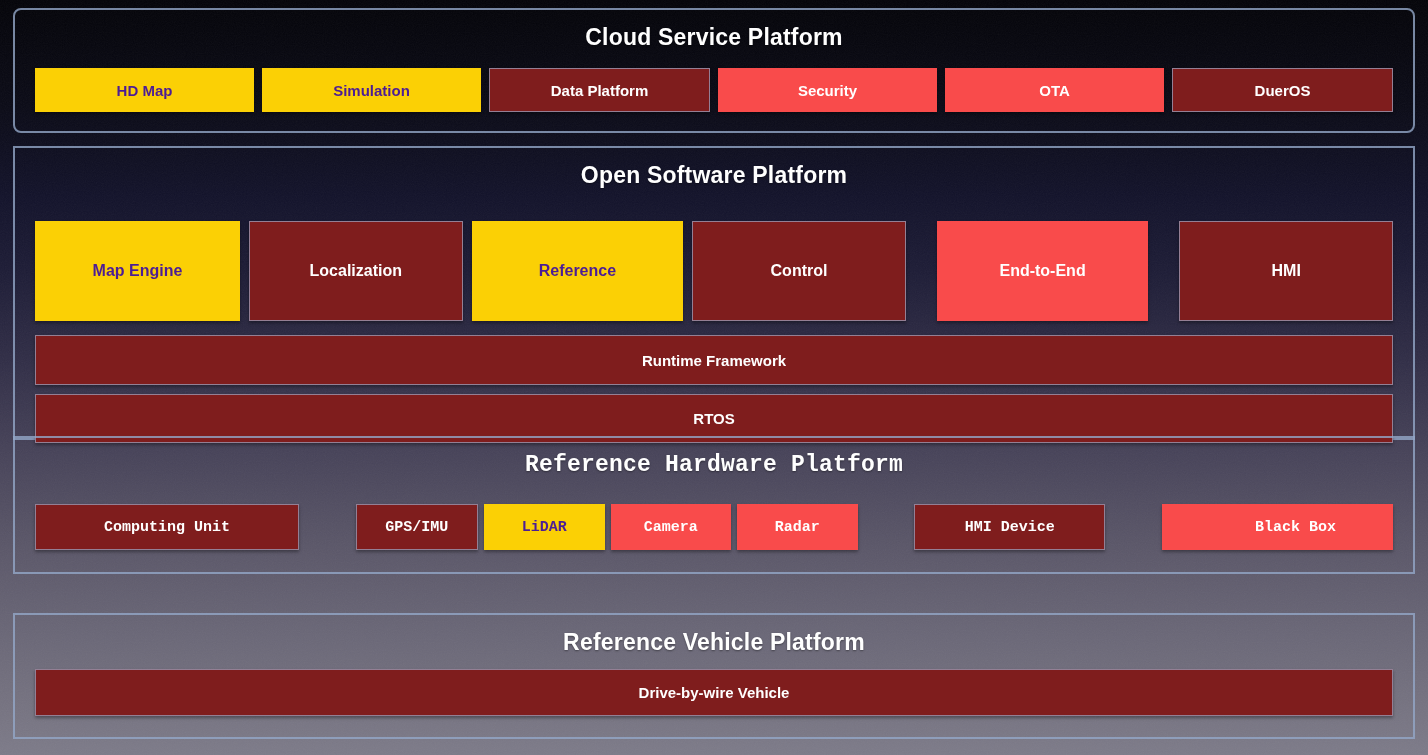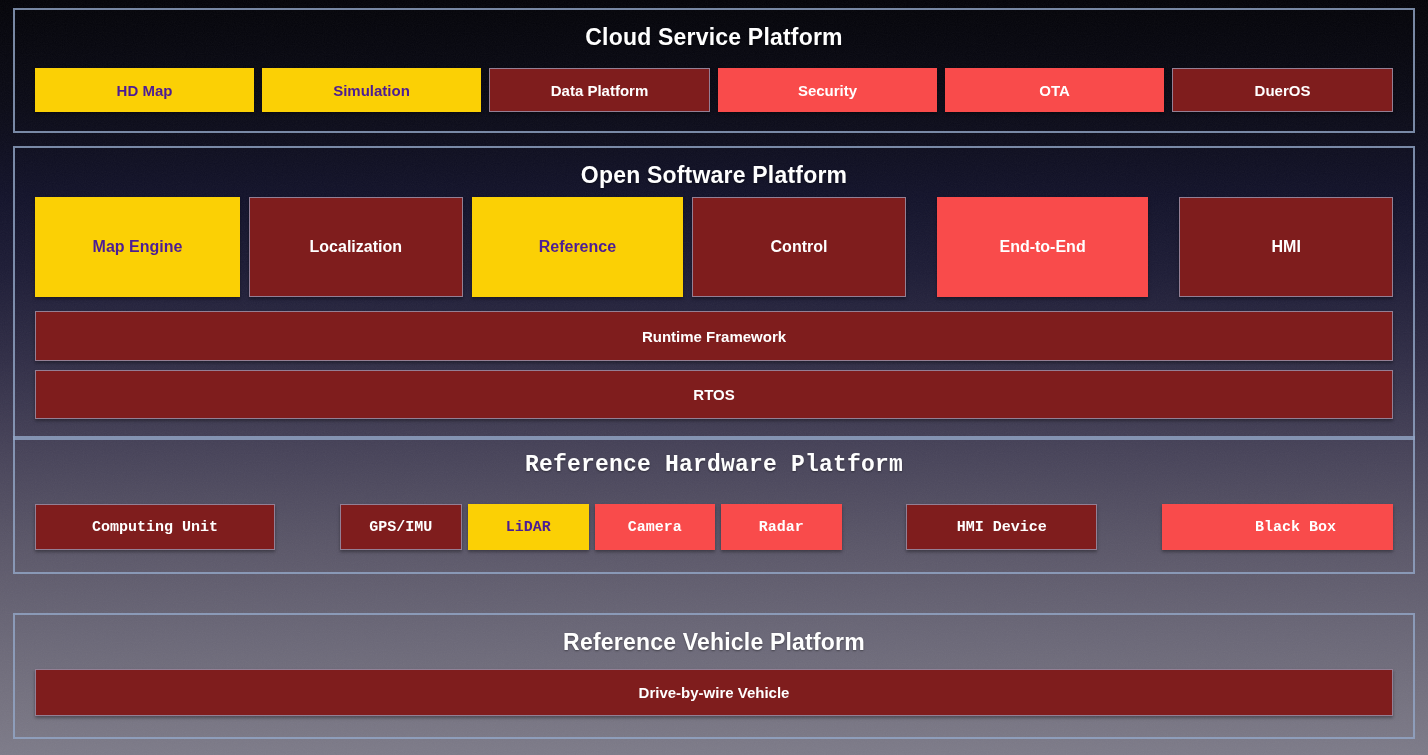--- a/index.html
+++ b/index.html
@@ -25,40 +25,40 @@
   .box{
     display:flex;align-items:center;justify-content:center;
     font-weight:bold;font-size:15px;box-sizing:border-box;text-align:center;
     box-shadow:0 2px 3px rgba(0,0,0,.35);
   }
   .yellow{background:#FBD005;color:#4c1d95;}
   .blue{background:#7f1d1d;color:#fff;border:1px solid rgba(165,208,245,.55);}
   .red{background:#F94B4B;color:#fff;}
 
   
-  #section-cloud{top:8px;height:125px;}
+  #section-cloud{top:8px;height:125px;border-radius:8px;}
   #section-cloud .row{margin-top:17px;height:44px;display:flex;gap:8px;}
   #section-cloud .box{flex:1;}
 
   
   #section-software{top:146px;height:294px;}
-  #section-software .modules{margin-top:8px;height:100px;display:flex;}
+  #section-software .modules{margin-top:32px;height:100px;display:flex;}
   #section-software .modules .box{flex:1;margin-left:9px;font-size:16px;}
   #section-software .modules .box:first-child{flex:none;width:205px;margin-left:0;}
   #section-software .modules .box.wide-gap{margin-left:31px;}
   .fullbar{height:48px;display:flex;align-items:center;justify-content:center;
     font-weight:bold;font-size:15px;color:#fff;box-shadow:0 2px 3px rgba(0,0,0,.35);}
   #bar-runtime{margin-top:14px;}
   #bar-rtos{margin-top:9px;height:47px;}
 
   
   #section-hardware{top:436px;height:138px;font-family:Liberation Mono, monospace;}
   #section-hardware .row{margin-top:25px;height:46px;display:flex;justify-content:space-between;}
   #section-hardware .sensor-group{display:flex;gap:6px;}
-  #section-hardware .w240{width:240px;} 
+  #section-hardware .w240{width:264px;} 
   #section-hardware .w122{width:122px;}
   #section-hardware .w120{width:120px;}
   #section-hardware .w121{width:121px;}
   #section-hardware .w191{width:191px;}
   #section-hardware .w231{width:231px;padding-left:36px;}
 
   
   #section-vehicle{top:613px;height:126px;}
   #section-vehicle .fullbar{margin-top:13px;height:45px;}
 </style>

